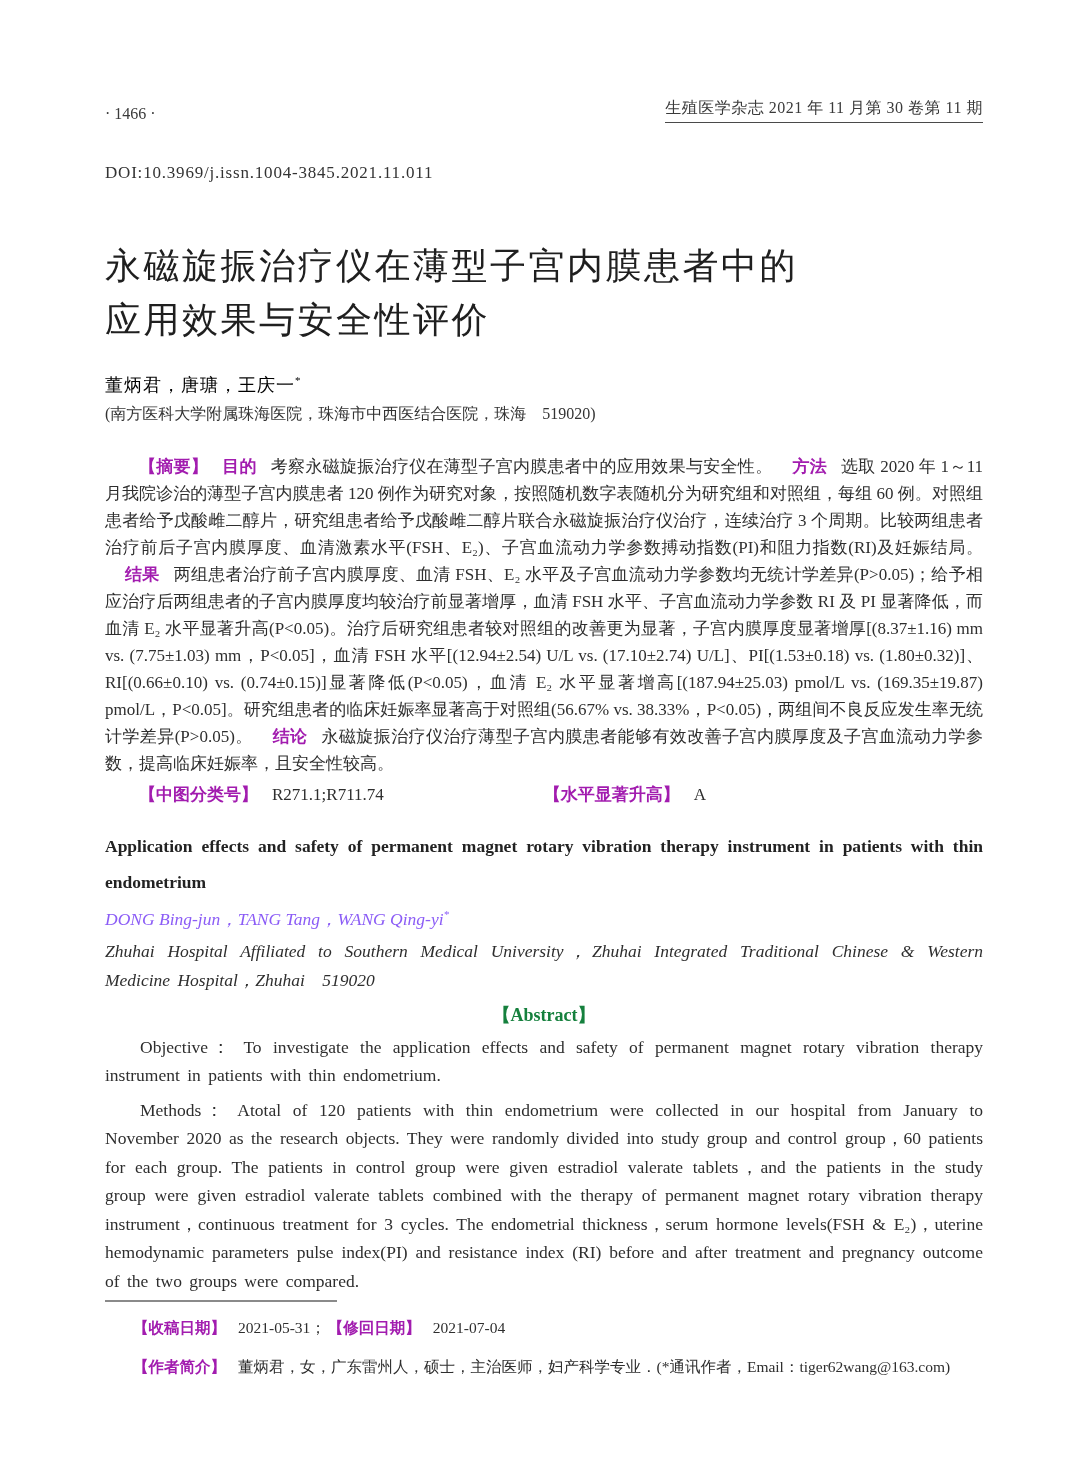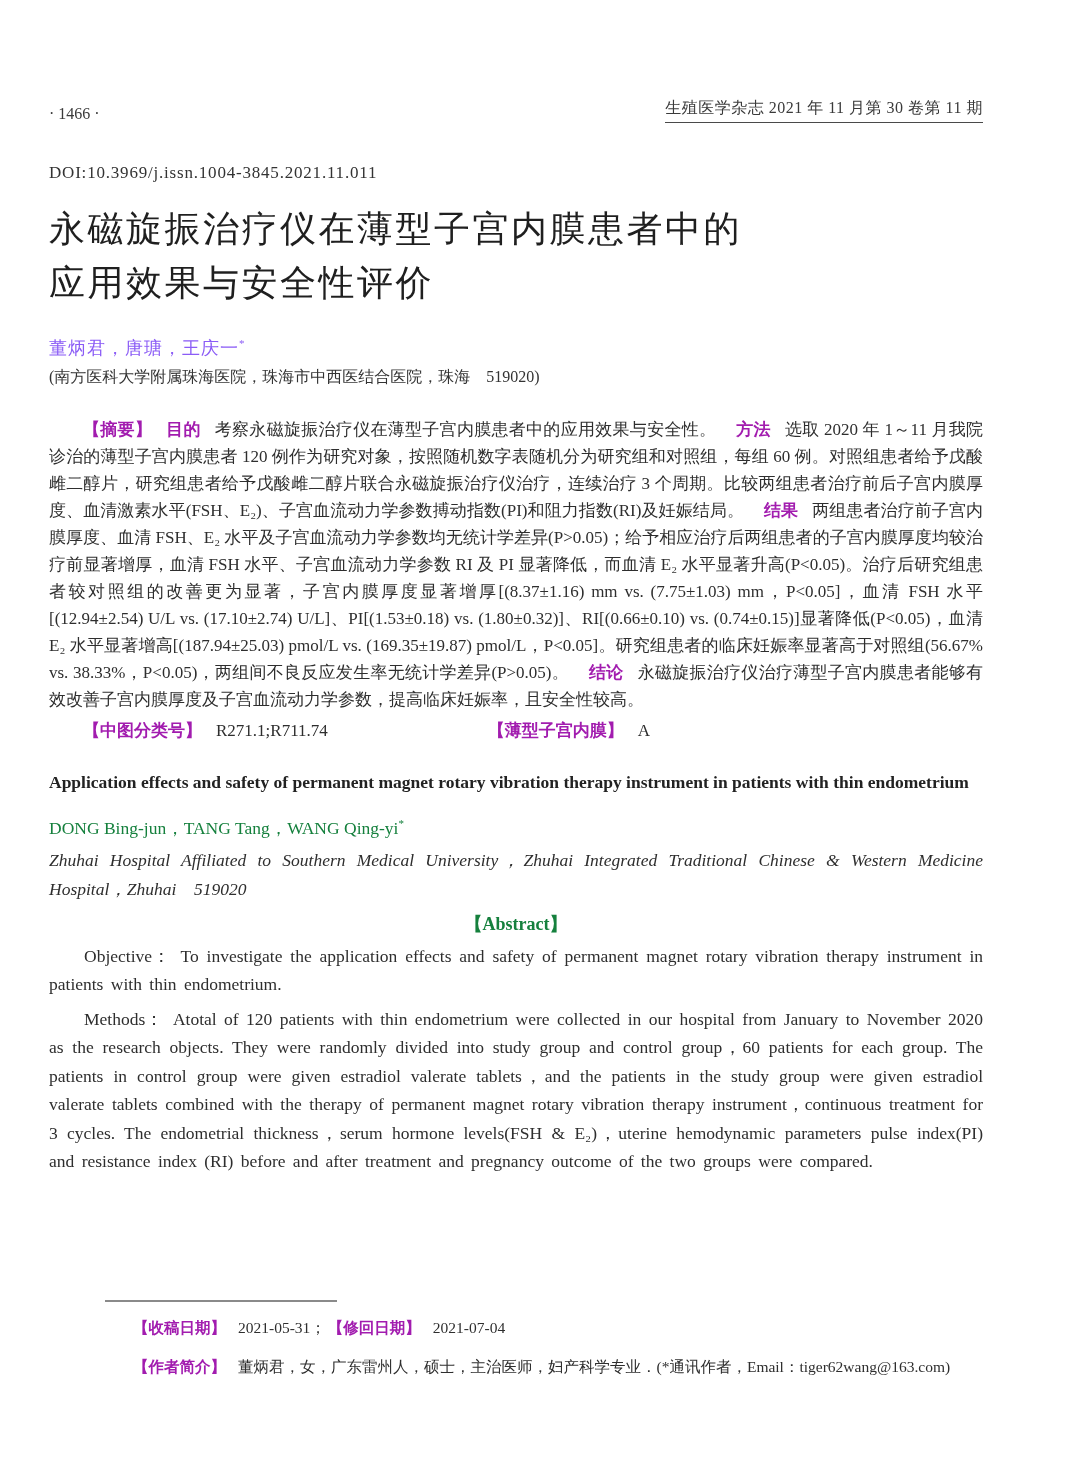--- a/index.html
+++ b/index.html
@@ -6,45 +6,45 @@
   html, body { background: #f5f5f3; }
   .page {
     position: relative;
     width: 1080px;
     height: 1468px;
     margin: 0 auto;
     background: #ffffff;
     color: #2b2b2b;
     font-family: "Liberation Serif", "DejaVu Serif", serif;
     overflow: hidden;
-    padding: 98px 97px 0 49px;
+    padding: 98px 97px 0 105px;
   }
   .page-header {
     display: flex;
     justify-content: space-between;
     align-items: flex-end;
     font-size: 16px;
     color: #3a3a3a;
   }
   .journal-ref {
     border-bottom: 1.5px solid #4a4a4a;
     padding-bottom: 3px;
     letter-spacing: 0.5px;
   }
   .doi { margin-top: 40px; font-size: 17px; letter-spacing: 0.8px; color: #333; }
   .title-cn {
-    margin-top: 19px;
+    margin-top: 56px;
     font-size: 36px;
     font-weight: 500;
     line-height: 54px;
     letter-spacing: 2.5px;
     color: #1f1f1f;
   }
   .title-cn span { display: block; }
-  .authors-cn { margin-top: 26px; font-size: 18px; letter-spacing: 1px; color: #8b5cf6; }
+  .authors-cn { margin-top: 26px; font-size: 18px; letter-spacing: 1px; color: #000000; }
   .authors-cn sup, .en-authors sup { font-size: 11px; vertical-align: super; }
   .affil-cn { margin-top: 7px; font-size: 16px; color: #333; }
   .abstract-cn {
     margin-top: 28px;
     font-size: 17px;
     line-height: 27px;
     text-align: justify;
     text-indent: 2em;
     color: #2e2e2e;
   }
@@ -61,21 +61,21 @@
   .clc-line .second-label { margin-left: 160px; }
   .clc-line .label-sp { margin-right: 14px; }
   .en-title {
     margin-top: 20px;
     font-size: 17.5px;
     font-weight: bold;
     line-height: 36px;
     text-align: justify;
     color: #222;
   }
-  .en-authors { margin-top: 9px; font-size: 17.5px; line-height: 28px; color: #15803d; }
+  .en-authors { font-size: 17.5px; font-style: italic; line-height: 28px; color: #8b5cf6; }
   .en-affil {
     margin-top: 4px;
     font-size: 17.5px;
     font-style: italic;
     line-height: 29px;
     text-align: justify;
     color: #2e2e2e;
     word-spacing: 3px;
   }
   .abstract-heading-en {
@@ -129,21 +129,21 @@
     <span>应用效果与安全性评价</span>
   </h1>
 
   <div class="authors-cn"><span>董炳君，唐瑭，王庆一</span><sup>*</sup></div>
 
   <div class="affil-cn">(南方医科大学附属珠海医院，珠海市中西医结合医院，珠海　519020)</div>
 
   <p class="abstract-cn"><span class="hei sec-label">【摘要】</span><span class="hei sec-label">目的</span><span>考察永磁旋振治疗仪在薄型子宫内膜患者中的应用效果与安全性。</span><span class="hei sec-label gap">方法</span><span>选取 2020 年 1～11 月我院诊治的薄型子宫内膜患者 120 例作为研究对象，按照随机数字表随机分为研究组和对照组，每组 60 例。对照组患者给予戊酸雌二醇片，研究组患者给予戊酸雌二醇片联合永磁旋振治疗仪治疗，连续治疗 3 个周期。比较两组患者治疗前后子宫内膜厚度、血清激素水平(FSH、E₂)、子宫血流动力学参数搏动指数(PI)和阻力指数(RI)及妊娠结局。</span><span class="hei sec-label gap">结果</span><span>两组患者治疗前子宫内膜厚度、血清 FSH、E₂ 水平及子宫血流动力学参数均无统计学差异(P&gt;0.05)；给予相应治疗后两组患者的子宫内膜厚度均较治疗前显著增厚，血清 FSH 水平、子宫血流动力学参数 RI 及 PI 显著降低，而血清 E₂ 水平显著升高(P&lt;0.05)。治疗后研究组患者较对照组的改善更为显著，子宫内膜厚度显著增厚[(8.37±1.16) mm vs. (7.75±1.03) mm，P&lt;0.05]，血清 FSH 水平[(12.94±2.54) U/L vs. (17.10±2.74) U/L]、PI[(1.53±0.18) vs. (1.80±0.32)]、RI[(0.66±0.10) vs. (0.74±0.15)]显著降低(P&lt;0.05)，血清 E₂ 水平显著增高[(187.94±25.03) pmol/L vs. (169.35±19.87) pmol/L，P&lt;0.05]。研究组患者的临床妊娠率显著高于对照组(56.67% vs. 38.33%，P&lt;0.05)，两组间不良反应发生率无统计学差异(P&gt;0.05)。</span><span class="hei sec-label gap">结论</span><span>永磁旋振治疗仪治疗薄型子宫内膜患者能够有效改善子宫内膜厚度及子宫血流动力学参数，提高临床妊娠率，且安全性较高。</span></p>
 
 
-  <p class="clc-line"><span class="hei label-sp">【中图分类号】</span><span>R271.1;R711.74</span><span class="hei label-sp second-label">【薄型子宫内膜】</span><span>A</span></p>
+  <p class="clc-line"><span class="hei label-sp">【中图分类号】</span><span>R271.1;R711.74</span><span class="hei label-sp second-label">【水平显著升高】</span><span>A</span></p>
 
   <p class="en-title">Application effects and safety of permanent magnet rotary vibration therapy instrument in patients with thin endometrium</p>
 
   <div class="en-authors"><span>DONG Bing-jun，TANG Tang，WANG Qing-yi</span><sup>*</sup></div>
 
   <p class="en-affil">Zhuhai Hospital Affiliated to Southern Medical University，Zhuhai Integrated Traditional Chinese &amp; Western Medicine Hospital，Zhuhai　519020</p>
 
   <h2 class="abstract-heading-en">【Abstract】</h2>
 
   <p class="en-para"><span class="b">Objective：</span><span>To investigate the application effects and safety of permanent magnet rotary vibration therapy instrument in patients with thin endometrium.</span></p>

